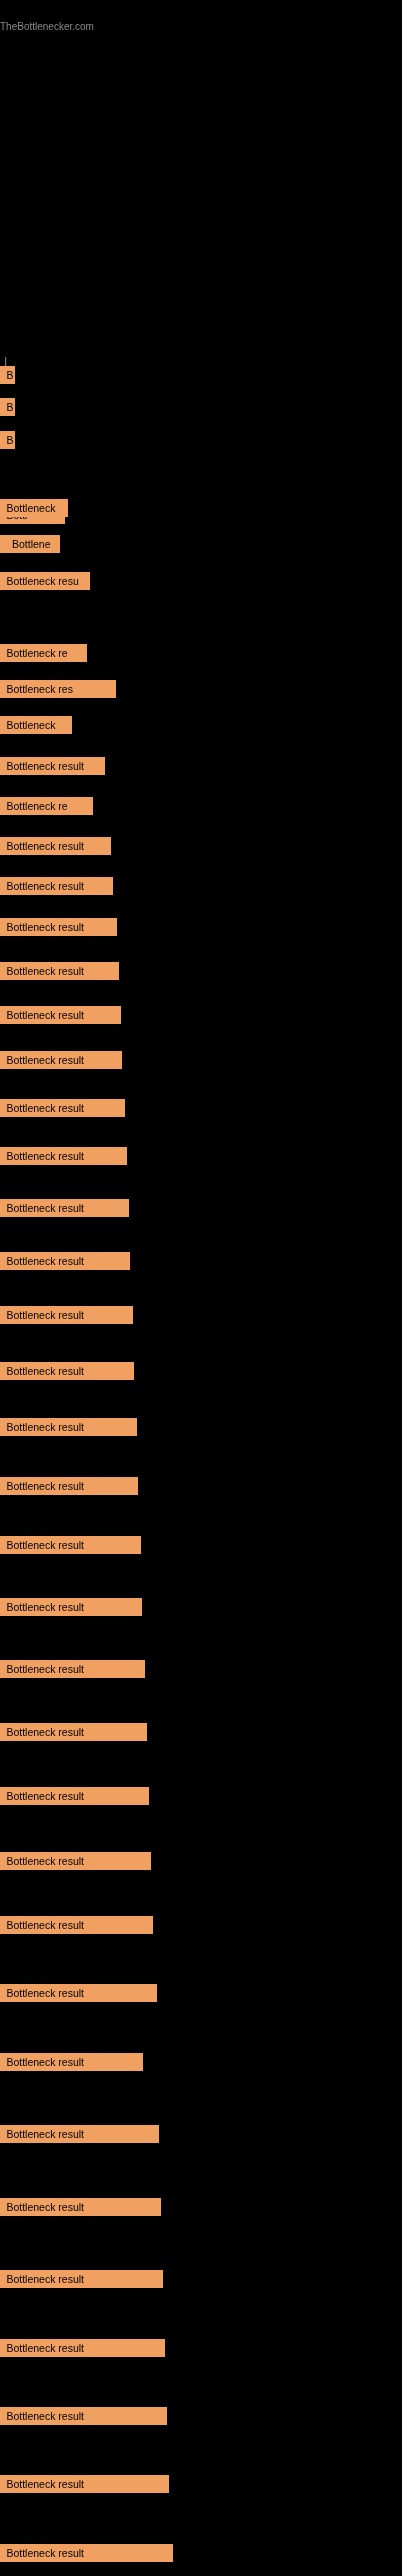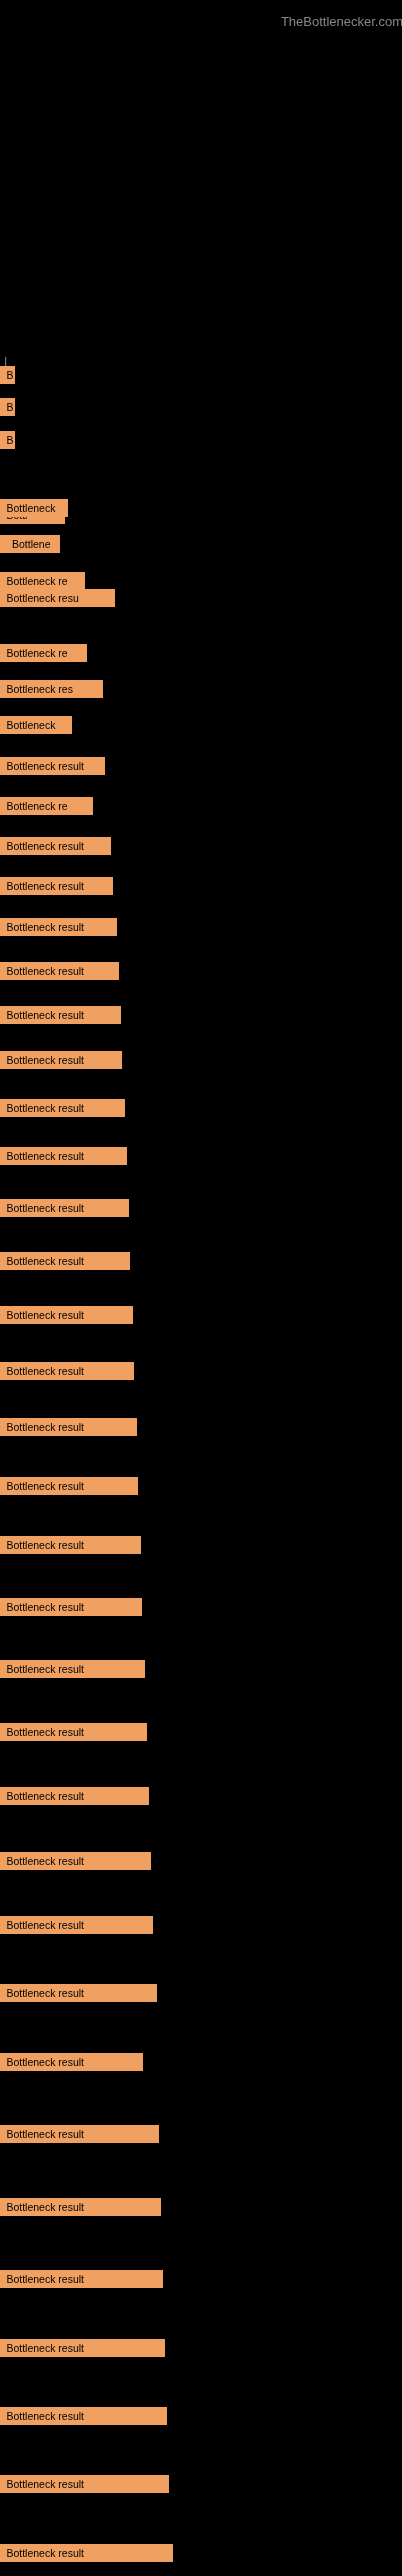--- a/index.html
+++ b/index.html
@@ -10,26 +10,26 @@
 
     body {
       background-color: #000000;
       width: 403px;
       min-height: 2576px;
       font-family: Arial, sans-serif;
       position: relative;
     }
 
     .site-title {
-      text-align: right;
+      text-align: left;
       color: #888888;
-      font-size: 13px;
+      font-size: 10px;
       padding: 6.4px 0;
       position: absolute;
-      top: 8px;
+      top: 15px;
       left: 0;
       right: 0;
     }
 
     .content-area {
       position: absolute;
       top: 0;
       left: 0;
       right: 0;
       bottom: 0;
@@ -62,23 +62,23 @@
 </div>
 
 <div class="pipe-char" style="top: 354px;">|</div>
 <div class="bottleneck-item" style="top: 366px; width: 14.5px;">B</div>
 <div class="bottleneck-item" style="top: 398px; width: 14.5px;">B</div>
 <div class="bottleneck-item" style="top: 431px; width: 14.5px;">B</div>
 <div class="bottleneck-item" style="top: 463px; width: 65px; margin-top: 43px;">Bottl</div>
 <div class="bottleneck-item" style="top: 499px; width: 68px;">Bottleneck</div>
 <div class="bottleneck-item" style="top: 535px; width: 60px; padding-left: 12px;">Bottlene</div>
 <div class="bottleneck-item" style="top: 572px; width: 85px;">Bottleneck re</div>
-<div class="bottleneck-item" style="top: 589px; width: 115px;">Bottleneck resu</div>
+<div class="bottleneck-item" style="top: 572px; width: 90px;">Bottleneck resu</div>
 <div class="bottleneck-item" style="top: 644px; width: 87px;">Bottleneck re</div>
-<div class="bottleneck-item" style="top: 680px; width: 103px;">Bottleneck res</div>
+<div class="bottleneck-item" style="top: 680px; width: 116px;">Bottleneck res</div>
 <div class="bottleneck-item" style="top: 716px; width: 72px;">Bottleneck</div>
 <div class="bottleneck-item" style="top: 757px; width: 105px;">Bottleneck result</div>
 <div class="bottleneck-item" style="top: 797px; width: 93px;">Bottleneck re</div>
 <div class="bottleneck-item" style="top: 837px; width: 111px;">Bottleneck result</div>
 <div class="bottleneck-item" style="top: 877px; width: 113px;">Bottleneck result</div>
 <div class="bottleneck-item" style="top: 918px; width: 117px;">Bottleneck result</div>
 <div class="bottleneck-item" style="top: 962px; width: 119px;">Bottleneck result</div>
 <div class="bottleneck-item" style="top: 1006px; width: 121px;">Bottleneck result</div>
 <div class="bottleneck-item" style="top: 1051px; width: 122px;">Bottleneck result</div>
 <div class="bottleneck-item" style="top: 1099px; width: 125px;">Bottleneck result</div>

